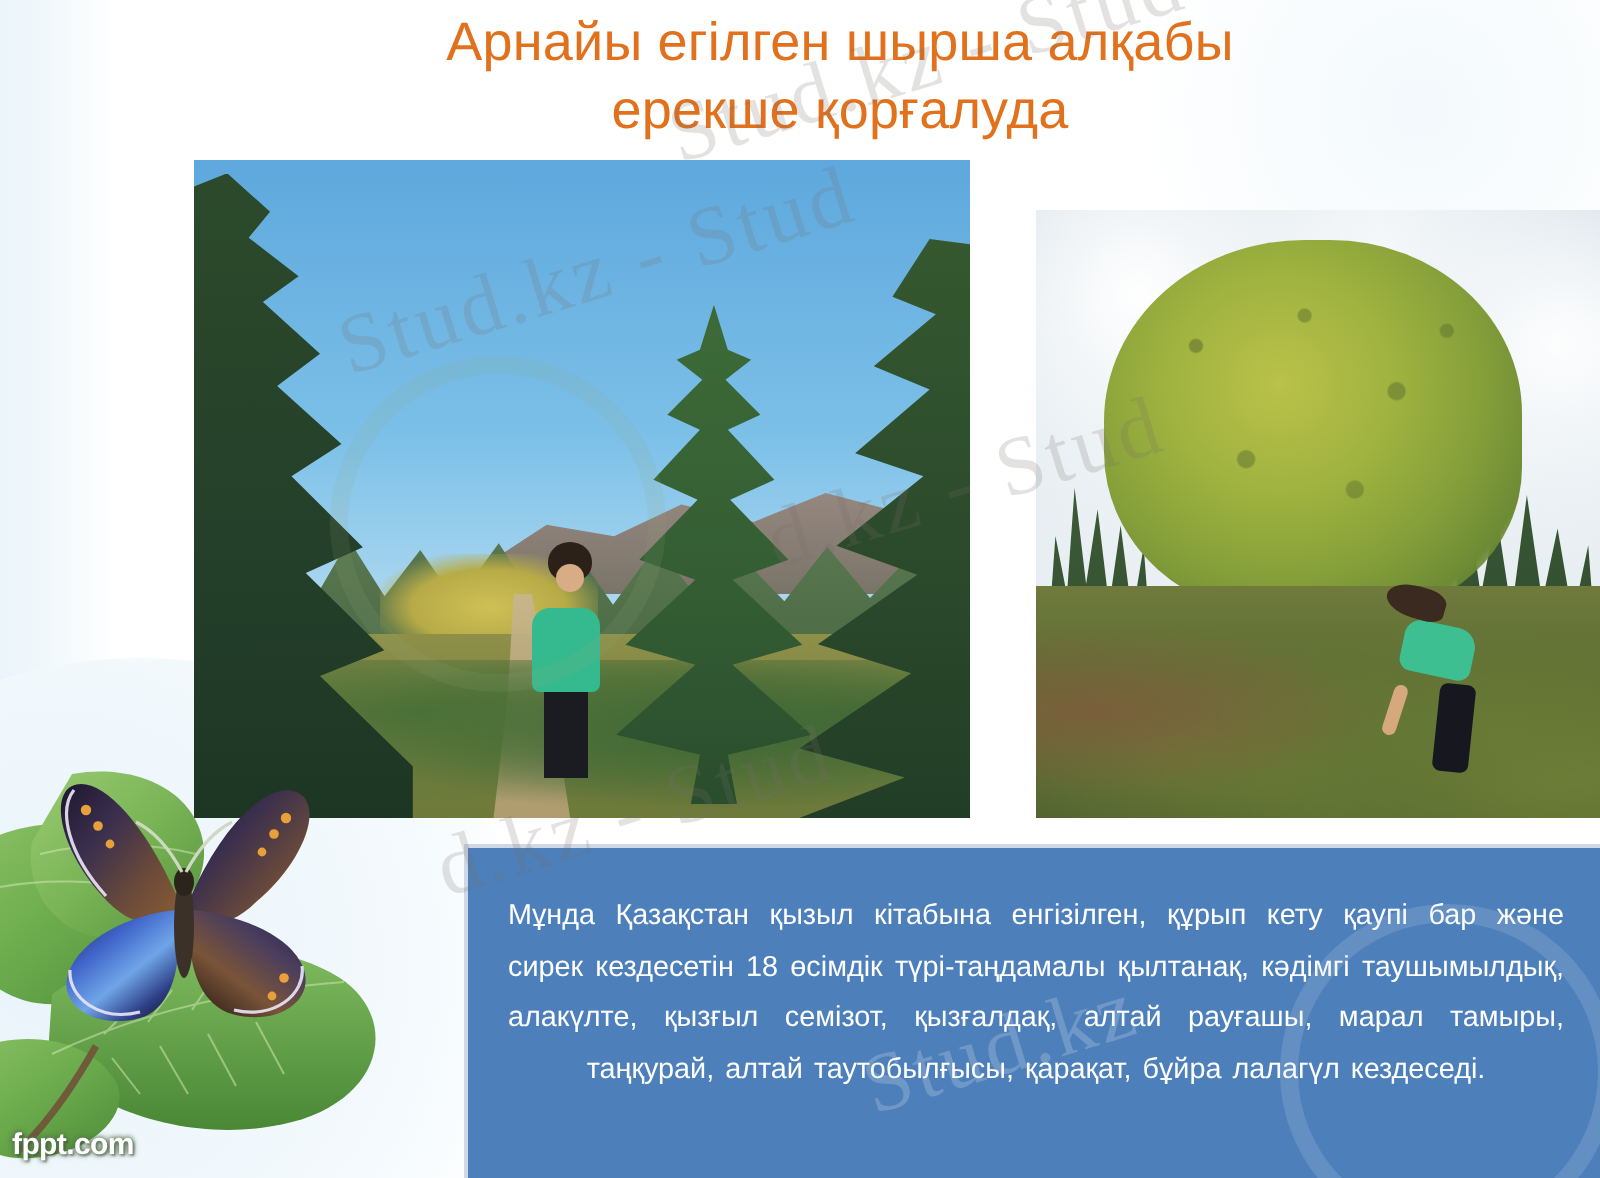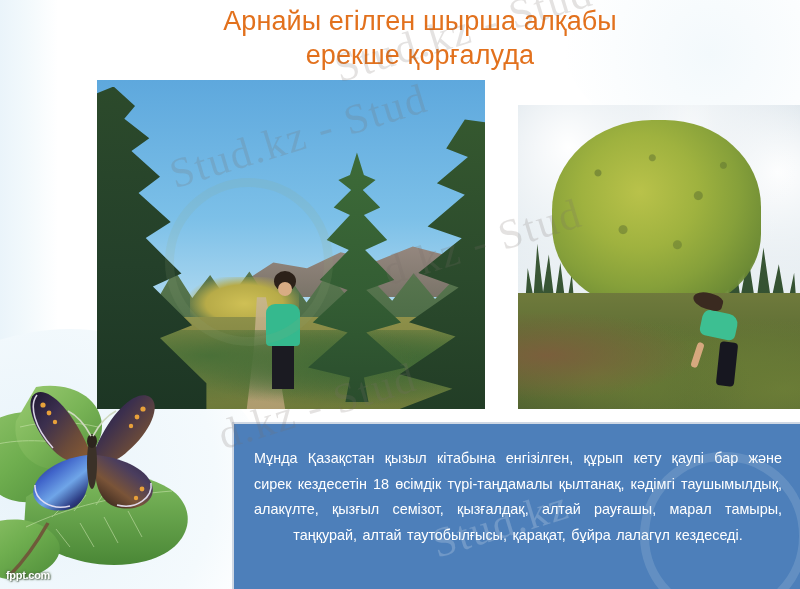--- a/index.html
+++ b/index.html
@@ -257,21 +257,21 @@
   .deco {
     position: absolute;
     left: -4px; bottom: 0;
     width: 226px; height: 212px;
     z-index: 8;
   }
   .fppt {
     position: absolute;
     left: 6px; bottom: 8px;
     color: #ffffff;
-    font-size: 11px;
+    font-size: 15px;
     font-weight: bold;
     letter-spacing: -0.3px;
     text-shadow: 0 0 2px #5f7a55, 0 0 3px #4c6644, 1px 1px 1px rgba(0,0,0,.35);
     z-index: 10;
   }
 
   
   .wm {
     position: absolute;
     font-family: "Liberation Serif", serif;

